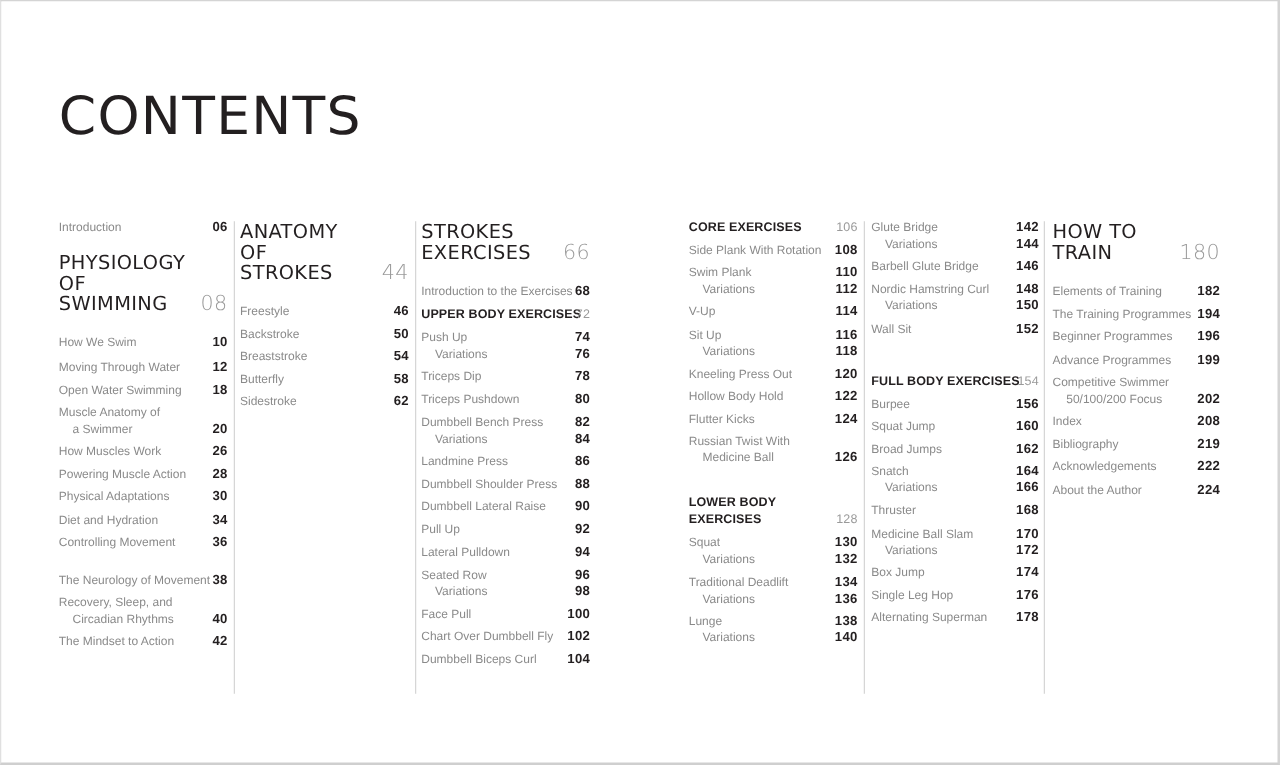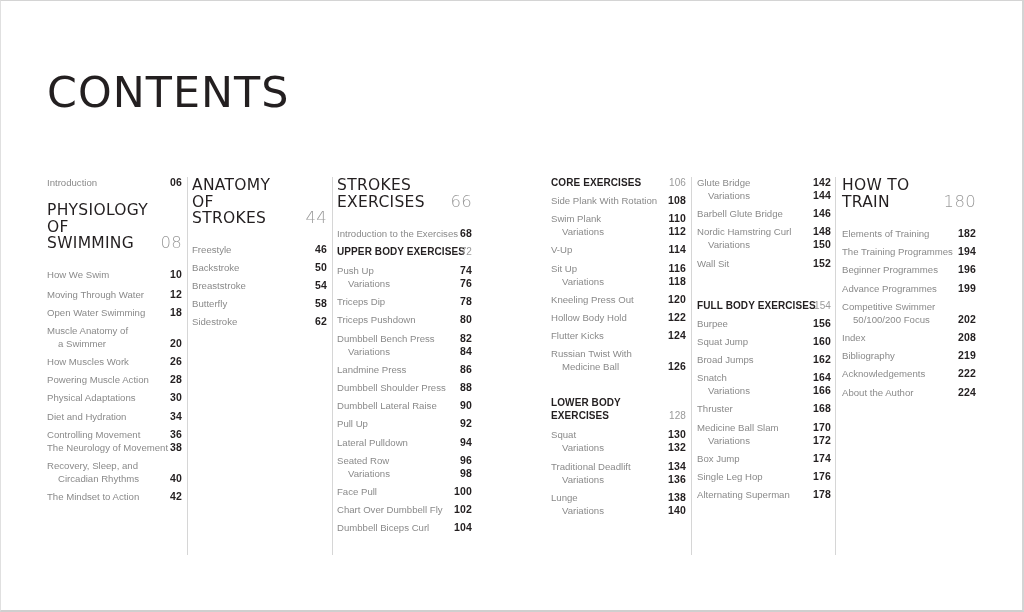--- a/index.html
+++ b/index.html
@@ -85,21 +85,21 @@
           <span>Physical Adaptations</span>
           <span class="num">30</span>
         </div>
       </div>
       <div class="entry" style="margin-bottom: 5.2px;">
         <div class="row">
           <span>Diet and Hydration</span>
           <span class="num">34</span>
         </div>
       </div>
-      <div class="entry" style="margin-bottom: 0;">
+      <div class="entry" style="margin-bottom: 17px;">
         <div class="row">
           <span>Controlling Movement</span>
           <span class="num">36</span>
         </div>
       </div>
       <div class="entry" style="margin-bottom: 5.2px;">
         <div class="row">
           <span>The Neurology of Movement</span>
           <span class="num">38</span>
         </div>

